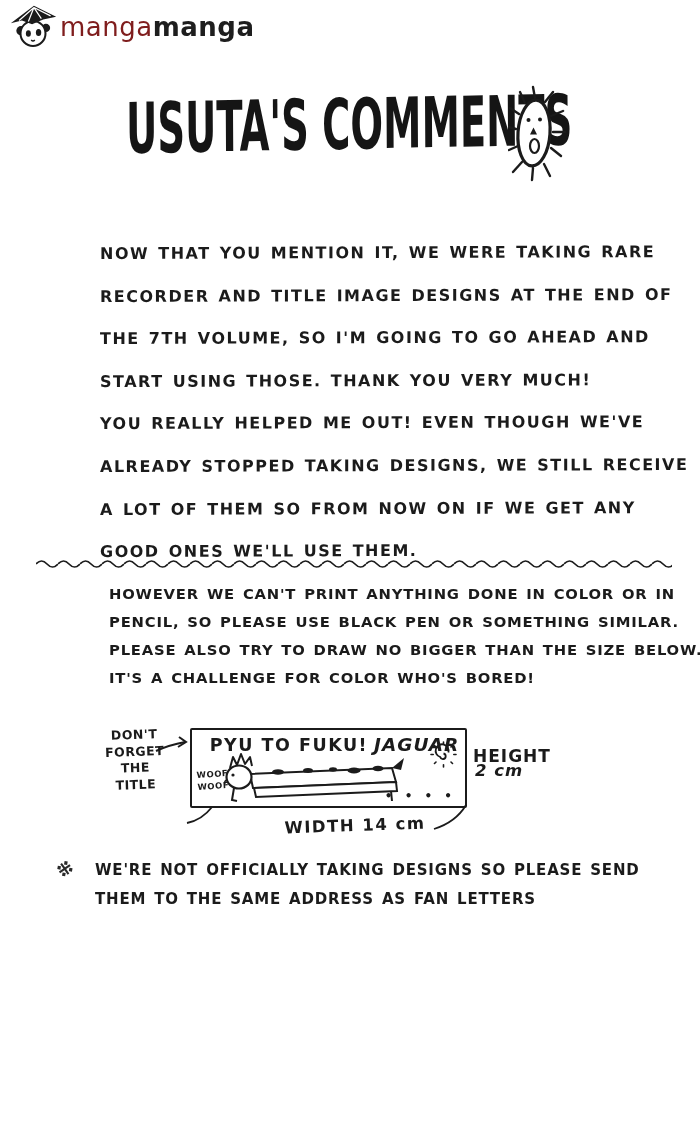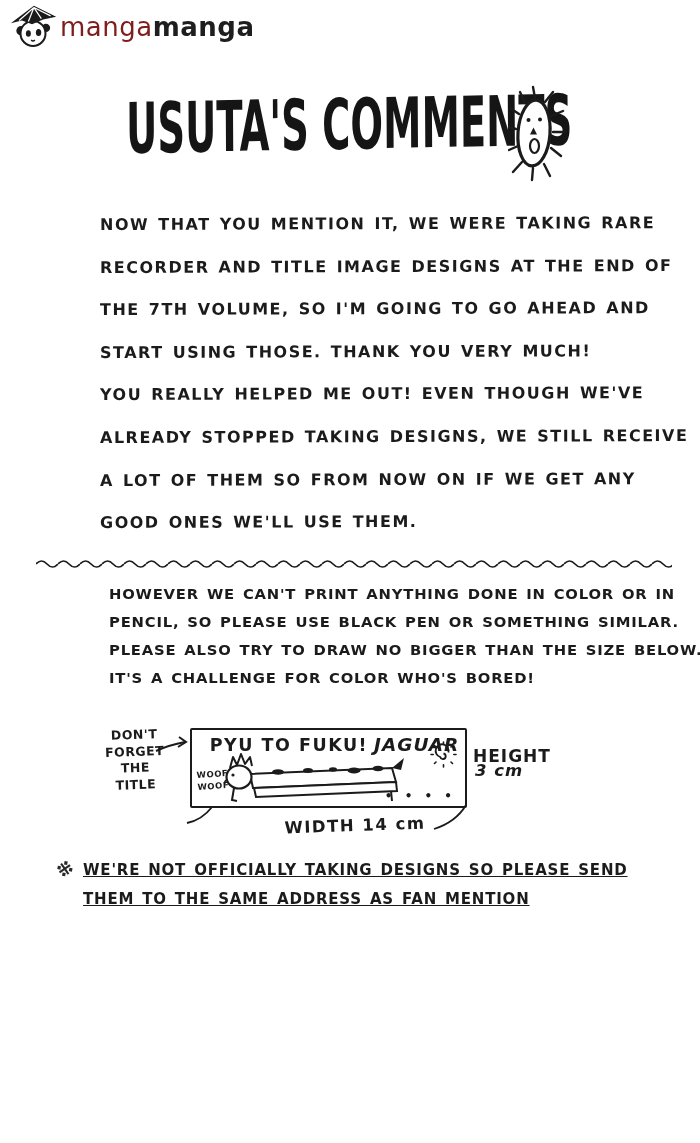--- a/index.html
+++ b/index.html
@@ -18,21 +18,21 @@
 
   
   .page-title{
     position:absolute;left:126px;top:88px;font-size:70px;font-weight:800;
     transform:scaleX(0.55) rotate(-0.6deg);transform-origin:left center;
     letter-spacing:0px;white-space:nowrap;color:#151515;
   }
   .germ{position:absolute;left:508px;top:84px;}
 
   
-  .para1{position:absolute;left:100px;top:202px;}
+  .para1{position:absolute;left:100px;top:231px;}
   .para1 .line{height:42.6px;display:flex;align-items:center;font-size:16px;
     letter-spacing:1.5px;word-spacing:2px;transform:rotate(-0.2deg);}
   .para2{position:absolute;left:109px;top:580px;}
   .para2 .line{height:27.8px;display:flex;align-items:center;font-size:14.8px;
     letter-spacing:0.8px;word-spacing:2px;}
 
   .wave{position:absolute;left:36px;top:554px;}
 
   
   .note{position:absolute;left:103px;top:727px;width:64px;text-align:center;
@@ -51,21 +51,21 @@
   .swoosh-left{position:absolute;left:186px;top:806px;}
   .swoosh-right{position:absolute;left:432px;top:804px;}
   .height-label{position:absolute;left:473px;top:746px;font-size:17px;letter-spacing:1px;}
   .height-value{position:absolute;left:475px;top:761px;font-size:16.5px;font-style:italic;letter-spacing:1px;}
   .width-label{position:absolute;left:245px;top:816px;width:220px;text-align:center;
     font-size:16.5px;letter-spacing:1.5px;transform:rotate(-2deg);}
 
   
   .footnote-marker{position:absolute;left:56px;top:859px;font-size:18px;font-weight:700;
     transform:rotate(10deg);color:#2a2a2a;}
-  .footnote{position:absolute;left:83px;top:856px;text-decoration:underline;}
+  .footnote{position:absolute;left:95px;top:856px;}
   .footnote .line{height:28.5px;display:flex;align-items:center;font-size:15px;
     letter-spacing:0.8px;word-spacing:2px;}
   svg{display:block;}
 </style>
 </head>
 <body>
 
 <div class="page">
 
   <div class="logo">
@@ -201,22 +201,22 @@
       <path d="M26,1 Q16,14 1,17" fill="none" stroke="#1b1b1b" stroke-width="1.8"></path>
     </svg>
   </span>
   <span class="swoosh-right">
     <svg width="40" height="28" viewBox="0 0 40 28">
       <path d="M34,1 Q24,18 2,25" fill="none" stroke="#1b1b1b" stroke-width="1.8"></path>
     </svg>
   </span>
 
   <div class="height-label hand">HEIGHT</div>
-  <div class="height-value hand">3 cm</div>
+  <div class="height-value hand">2 cm</div>
   <div class="width-label hand">WIDTH 14 cm</div>
 
   <div class="footnote-marker">※</div>
   <div class="footnote">
     <div class="line hand">WE'RE NOT OFFICIALLY TAKING DESIGNS SO PLEASE SEND</div>
-    <div class="line hand">THEM TO THE SAME ADDRESS AS FAN MENTION</div>
+    <div class="line hand">THEM TO THE SAME ADDRESS AS FAN LETTERS</div>
   </div>
 
 </div>
 
 </body></html>

